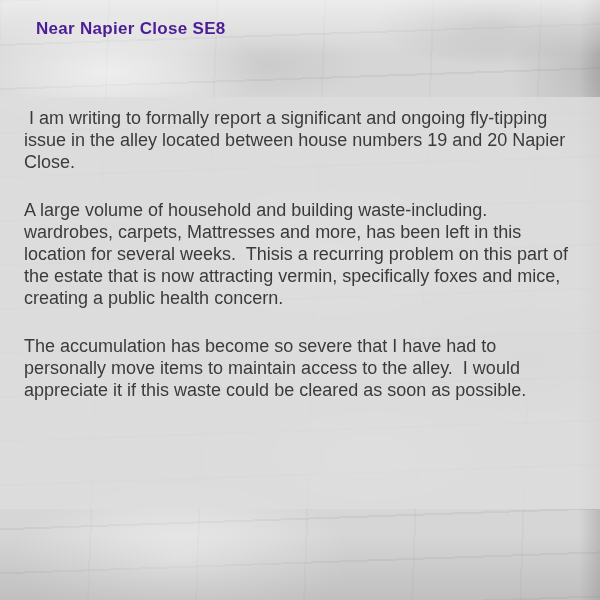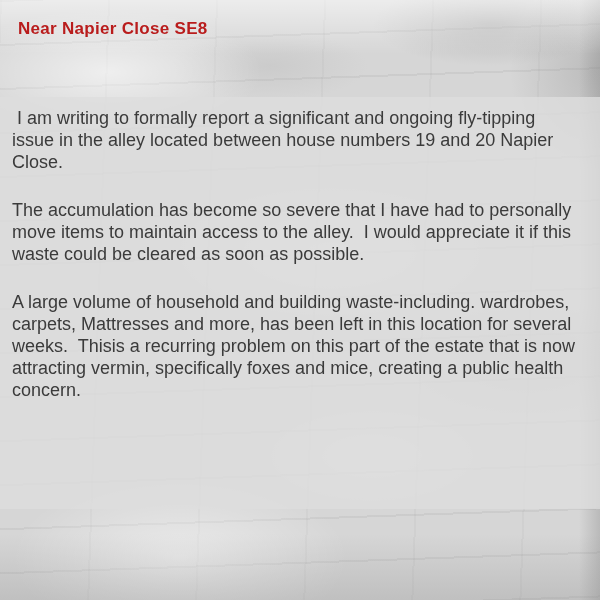--- a/index.html
+++ b/index.html
@@ -30,51 +30,51 @@
       radial-gradient(240px 120px at 30% 93%, rgba(255,255,255,0.50), rgba(255,255,255,0) 70%),
       radial-gradient(200px 90px at 88% 60%, rgba(165,165,165,0.30), rgba(165,165,165,0) 70%),
       radial-gradient(180px 80px at 62% 76%, rgba(255,255,255,0.30), rgba(255,255,255,0) 70%),
       radial-gradient(140px 50px at 45% 11%, rgba(175,175,175,0.28), rgba(175,175,175,0) 70%),
       repeating-linear-gradient(178deg, rgba(130,130,130,0.12) 0px, rgba(130,130,130,0.12) 2px, rgba(0,0,0,0) 2px, rgba(0,0,0,0) 44px),
       repeating-linear-gradient(92deg, rgba(130,130,130,0.07) 0px, rgba(130,130,130,0.07) 2px, rgba(0,0,0,0) 2px, rgba(0,0,0,0) 108px);
   }
   .report-title {
     position: absolute;
     top: 19px;
-    left: 18px;
+    left: 36px;
     margin: 0;
     font-size: 17px;
     font-weight: bold;
     letter-spacing: 0.3px;
-    color: #b91c1c;
+    color: #4c1d95;
   }
   
   .report-body {
     position: absolute;
     top: 97px;
     left: 0;
     width: 600px;
     height: 412px;
     overflow: hidden;
     box-sizing: border-box;
-    padding: 10px 24px 0 12px;
+    padding: 10px 24px 0 24px;
     background: rgba(221,221,221,0.80);
   }
   .report-body p {
     margin: 0 0 26px 0;
     font-size: 18px;
     line-height: 22px;
     color: #3b3b3b;
     white-space: pre-wrap;
   }
 </style>
 </head>
 <body>
 
 <div class="wall"></div>
 
 <h1 class="report-title">Near Napier Close SE8</h1>
 
 <div class="report-body">
   <p> I am writing to formally report a significant and ongoing fly-tipping issue in the alley located between house numbers 19 and 20 Napier Close.</p>
+  <p>A large volume of household and building waste-including. wardrobes, carpets, Mattresses and more, has been left in this location for several weeks.  Thisis a recurring problem on this part of the estate that is now attracting vermin, specifically foxes and mice, creating a public health concern.</p>
   <p>The accumulation has become so severe that I have had to personally move items to maintain access to the alley.  I would appreciate it if this waste could be cleared as soon as possible.</p>
-  <p>A large volume of household and building waste-including. wardrobes, carpets, Mattresses and more, has been left in this location for several weeks.  Thisis a recurring problem on this part of the estate that is now attracting vermin, specifically foxes and mice, creating a public health concern.</p>
 </div>
 
 </body></html>

